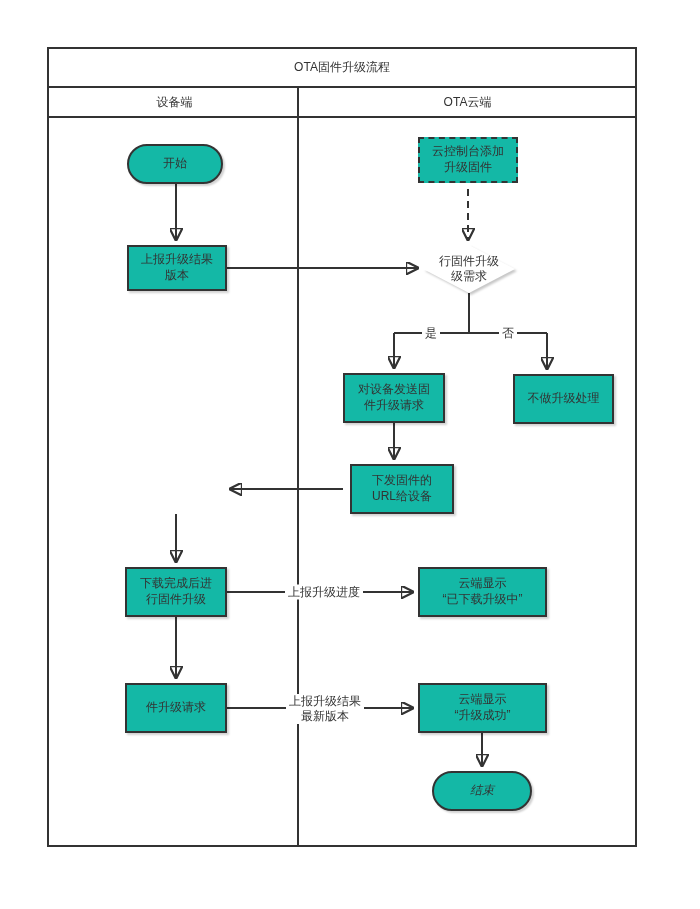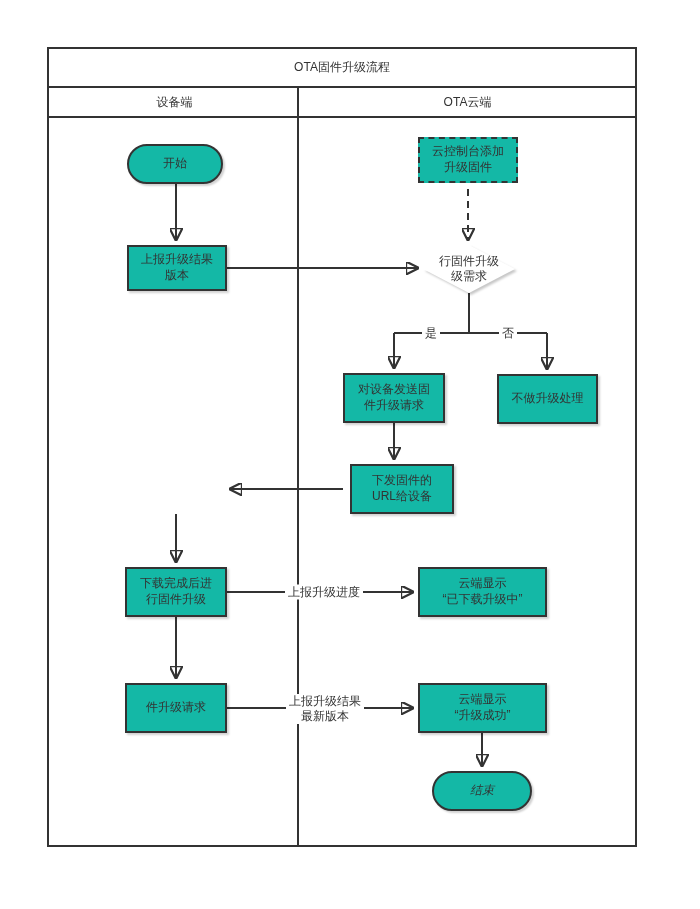--- a/index.html
+++ b/index.html
@@ -88,21 +88,21 @@
   <div class="diamond-label" style="left:423px;top:245px;width:92px;height:48px;">
     <span>行固件升级
 级需求</span>
   </div>
 
   <div class="node" style="left:343px;top:373px;width:102px;height:50px;">
     <span>对设备发送固
 件升级请求</span>
   </div>
 
-  <div class="node" style="left:497px;top:374px;width:101px;height:50px;">
+  <div class="node" style="left:513px;top:374px;width:101px;height:50px;">
     <span>不做升级处理</span>
   </div>
 
   <div class="node" style="left:350px;top:464px;width:104px;height:50px;">
     <span>下发固件的
 URL给设备</span>
   </div>
 
 
   <div class="node" style="left:125px;top:567px;width:102px;height:50px;">

